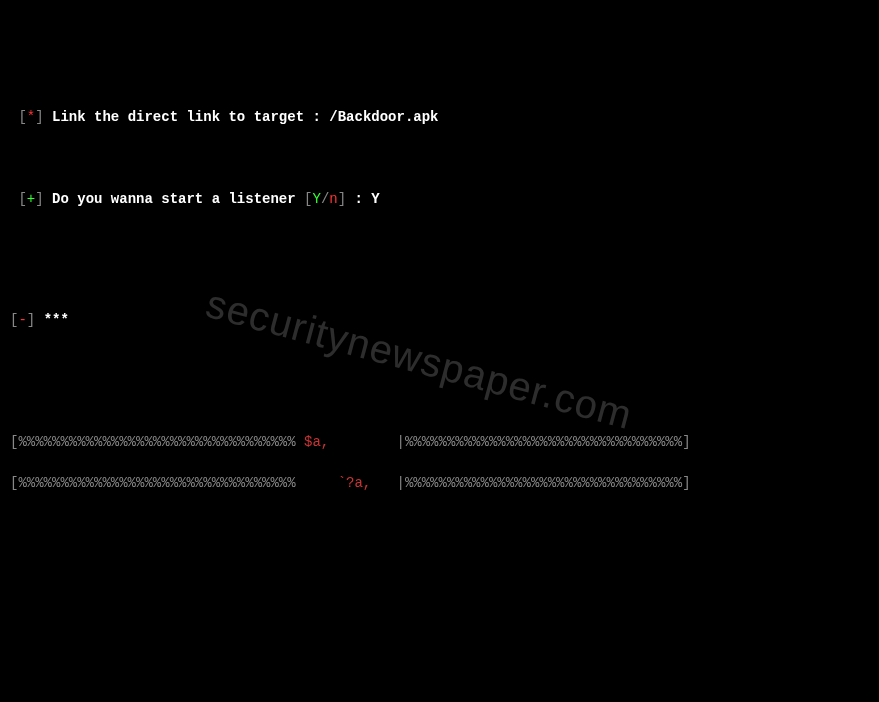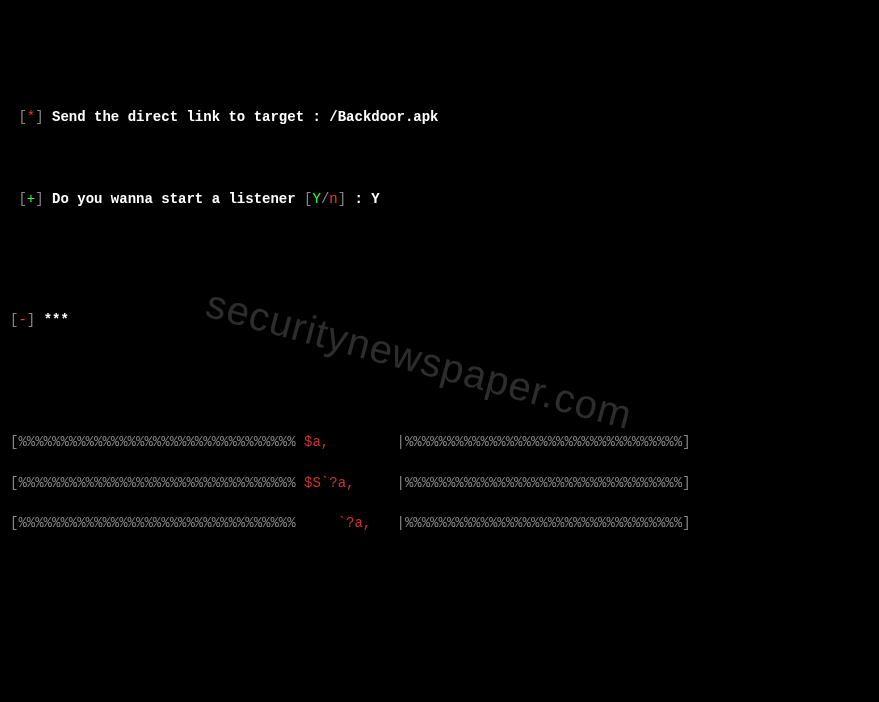--- a/index.html
+++ b/index.html
@@ -32,30 +32,29 @@
     letter-spacing: 1px;
   }
   .line { display: block; }
 </style>
 </head>
 <body>
 
 
 
 <div>
-<span class="line"><span class="grey"> [</span><span class="red">*</span><span class="grey">] </span><span class="white">Send the direct link to target : /Backdoor.apk</span></span>
+<span class="line"><span class="grey"> [</span><span class="red">*</span><span class="grey">] </span><span class="white">Link the direct link to target : /Backdoor.apk</span></span>
 <span class="line">&nbsp;</span>
 <span class="line"><span class="grey"> [</span><span class="green">+</span><span class="grey">] </span><span class="white">Do you wanna start a listener </span><span class="grey">[</span><span class="green">Y</span><span class="grey">/</span><span class="red">n</span><span class="grey">]</span><span class="white"> : Y</span></span>
 <span class="line">&nbsp;</span>
 <span class="line">&nbsp;</span>
 <span class="line"><span class="grey">[</span><span class="red">-</span><span class="grey">] </span><span class="white">***</span></span>
 <span class="line">&nbsp;</span>
 <span class="line">&nbsp;</span>
 <span class="line"><span class="grey">[%%%%%%%%%%%%%%%%%%%%%%%%%%%%%%%%%</span><span class="dimred"> $a,        </span><span class="grey">|%%%%%%%%%%%%%%%%%%%%%%%%%%%%%%%%%]</span></span>
-<span class="line"><span class="grey">[%%%%%%%%%%%%%%%%%%%%%%%%%%%%%%%%%</span><span class="dimred"> $S`?a,     </span><span class="grey">|%%%%%%%%%%%%%%%%%%%%%%%%%%%%%%%%%]</span></span>
 <span class="line"><span class="grey">[%%%%%%%%%%%%%%%%%%%%%%%%%%%%%%%%%</span><span class="dimred">     `?a,   </span><span class="grey">|%%%%%%%%%%%%%%%%%%%%%%%%%%%%%%%%%]</span></span>
 
 
 
 
 
 
 
 
 

